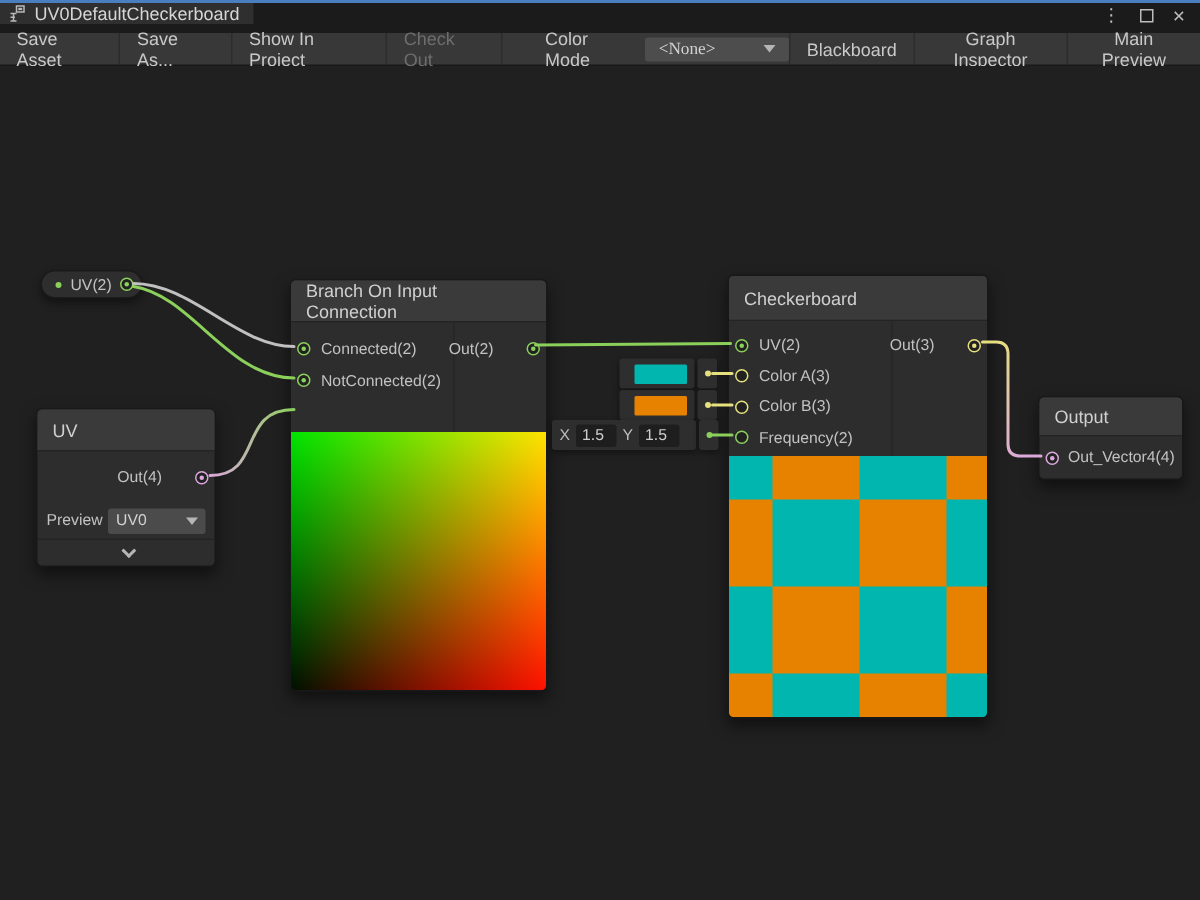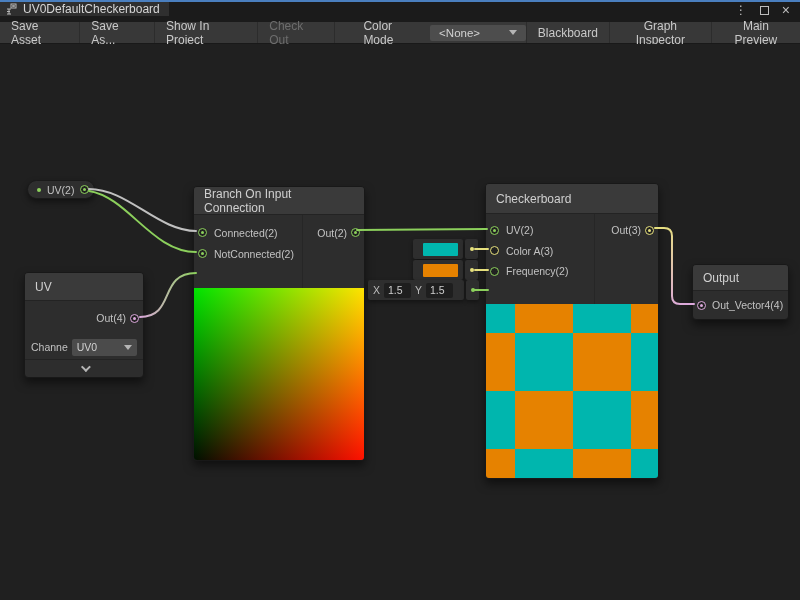--- a/index.html
+++ b/index.html
@@ -16,21 +16,21 @@
          font-size:12px; color:#d6d6d6; }
   .win-controls { margin-left:auto; display:flex; align-items:center; gap:13px;
                   padding-right:10px; color:#bdbdbd; font-size:12px; }
   .maxi { width:9px; height:9px; border:1px solid #bdbdbd; display:inline-block; }
   .toolbar { height:22px; background:#383838; border-bottom:1px solid #191919;
              display:flex; align-items:stretch; font-size:12px; color:#c9c9c9; }
   .tbtn { display:flex; align-items:center; padding:0 11px; border-right:1px solid #2c2c2c; cursor:default; }
   .tbtn.disabled { color:#6d6d6d; }
   .cm-group { display:flex; align-items:center; gap:8px; margin-left:28px; }
   .dropdown { width:100px; height:16px; background:#4d4d4d; border-radius:2px;
-              display:flex; align-items:center; padding:0 9px; font-size:11.5px; color:#d2d2d2; }
+              display:flex; align-items:center; padding:0 9px; font-size:11.5px; color:#d2d2d2;font-family:Liberation Serif, serif; }
   .dd-arrow { margin-left:auto; width:0; height:0; border-left:4px solid transparent;
               border-right:4px solid transparent; border-top:5px solid #b5b5b5; }
   .right-group { margin-left:auto; display:flex; }
   .right-group .tbtn { border-right:none; border-left:1px solid #2c2c2c;text-align:center; }
   
   .graph { position:absolute; top:44px; left:0; width:800px; height:556px; background:#202020; }
   .edges { position:absolute; top:0; left:0; pointer-events:none; z-index:5; }
   .edges path { fill:none; stroke-width:2; stroke-linecap:round; }
   .e-gray { stroke:var(--edge-gray); }
   .e-green { stroke:var(--port-green); }
@@ -40,21 +40,21 @@
   .node-header { background:#3a3a3a; border-bottom:1px solid #232323; display:flex; align-items:center;
                  padding:0 10px; font-size:12px; color:#d0d0d0; border-radius:3px 3px 0 0; }
   .port { width:9px; height:9px; border-radius:50%; background:#212121; flex:none;
           display:inline-flex; align-items:center; justify-content:center; }
   .port .dot { width:3px; height:3px; border-radius:50%; }
   .p-green { border:1.5px solid var(--port-green); } .p-green .dot { background:var(--port-green); }
   .p-yellow { border:1.5px solid var(--port-yellow); } .p-yellow .dot { background:var(--port-yellow); }
   .p-pink { border:1.5px solid var(--port-pink); } .p-pink .dot { background:var(--port-pink); }
   .p-white { border:1.5px solid var(--edge-gray); } .p-white .dot { background:var(--edge-gray); }
   .row { display:flex; align-items:center; gap:7px; padding-left:4px; }
-  .out-row { display:flex; align-items:center; gap:4px; justify-content:flex-end; padding-right:4px; }
+  .out-row { display:flex; align-items:center; gap:22px; justify-content:flex-end; padding-right:4px; }
   
   .pill { position:absolute; left:27px; top:136px; height:19px; z-index:2;
           border-radius:10px; background:#2e2e2e; border:1px solid #1a1a1a;
           display:flex; align-items:center; gap:6px; padding:0 5px 0 9px;
           font-size:10.5px; color:#c2c2c2; box-shadow:0 3px 6px rgba(0,0,0,.45); }
   .mini-dot { width:4px; height:4px; border-radius:50%; background:var(--port-green); }
   
   .node-branch { left:193px; top:142px; width:172px; }
   .node-branch .node-header { height:28px; }
   .branch-body { display:flex; height:73px; }
@@ -189,21 +189,21 @@
 
     <div class="node node-uv">
       <div class="node-header">UV</div>
       <div class="out-row uv-outrow">
         <span>Out(4)</span>
         <span class="port p-pink">
             <span class="dot"></span>
           </span>
       </div>
       <div class="uv-chrow">
-        <span>Channe</span>
+        <span>Preview</span>
         <div class="ch-dd">
           <span>UV0</span>
           <span class="dd-arrow"></span>
         </div>
       </div>
       <div class="uv-foot">
         <span class="chev"></span>
       </div>
     </div>
 
@@ -213,20 +213,24 @@
         <div class="checker-in">
           <div class="row">
             <span class="port p-green">
                 <span class="dot"></span>
               </span>
             <span>UV(2)</span>
           </div>
           <div class="row">
             <span class="port p-yellow"></span>
             <span>Color A(3)</span>
+          </div>
+          <div class="row">
+            <span class="port p-yellow"></span>
+            <span>Color B(3)</span>
           </div>
           <div class="row">
             <span class="port p-green"></span>
             <span>Frequency(2)</span>
           </div>
         </div>
         <div class="checker-out">
           <div class="out-row">
             <span>Out(3)</span>
             <span class="port p-yellow">

